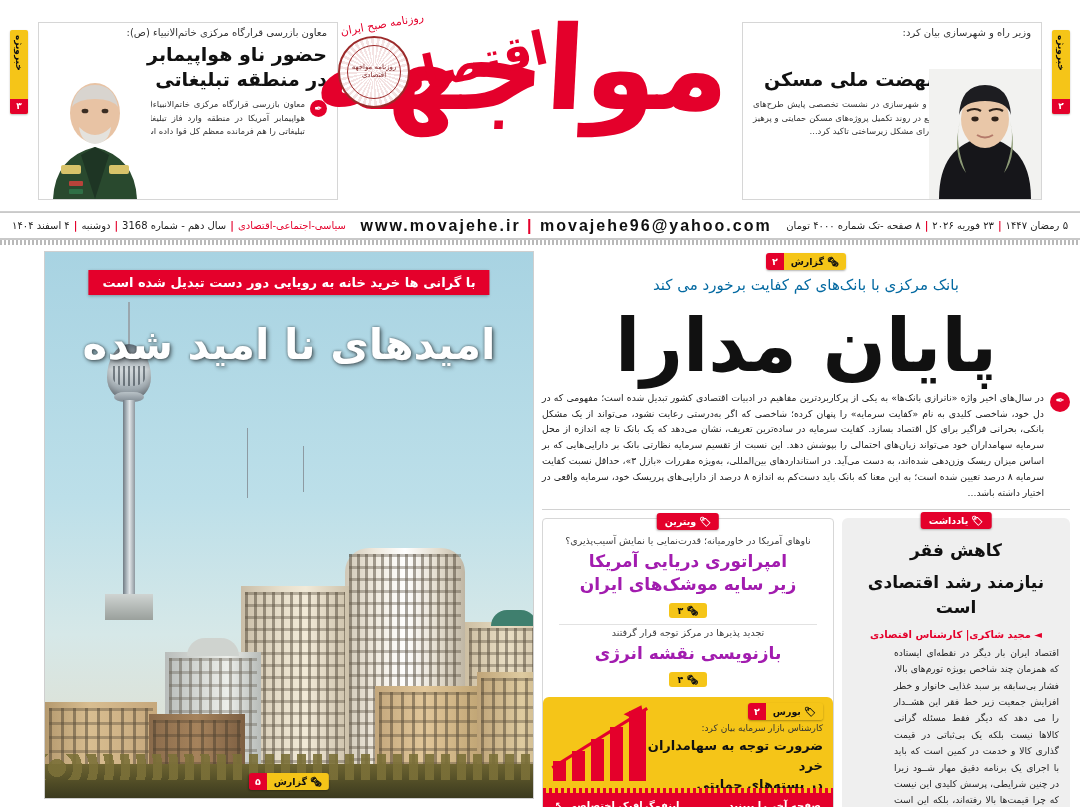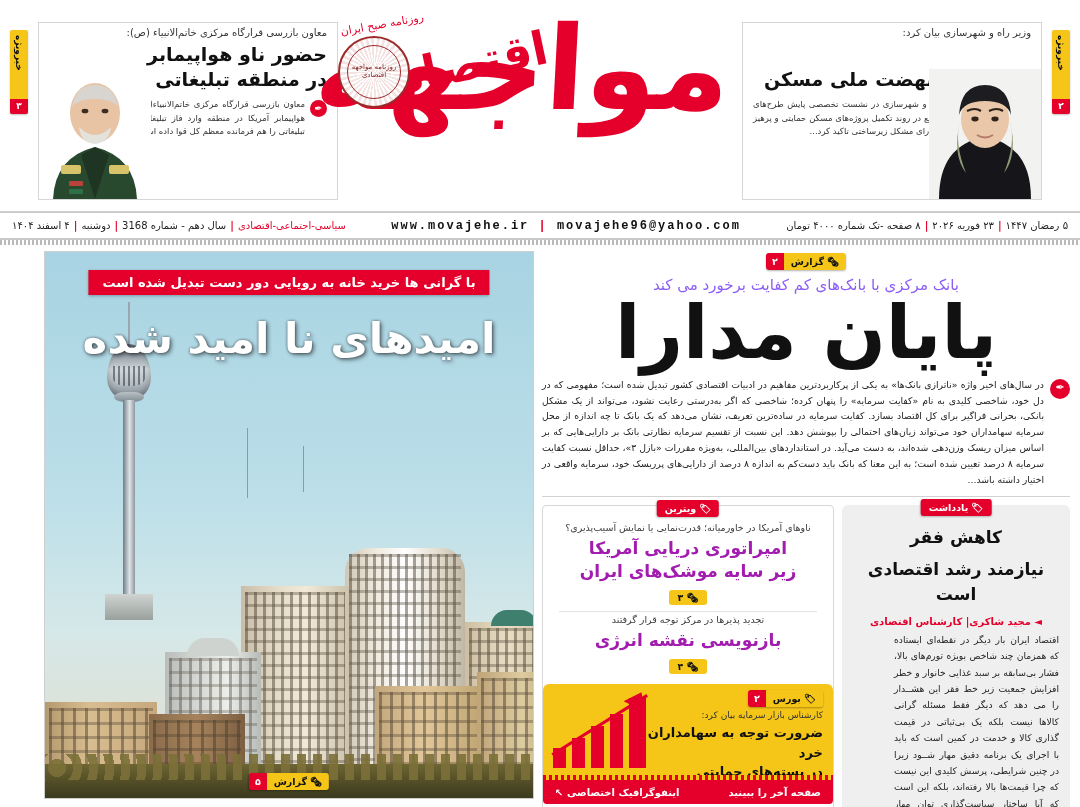--- a/index.html
+++ b/index.html
@@ -193,22 +193,22 @@
     padding: 0 12px;
     background: #fff;
   }
   .infobar .side {
     font-size: 10px; color: #222; white-space: nowrap;
     display: flex; align-items: center; gap: 4px;
   }
   .sep { color: #e4002b; font-weight: bold; }
   .red-word { color: #e4002b; }
   .infobar .center {
-    font-size: 12px; letter-spacing: 2px; color: #111;
-    font-family: Liberation Mono, monospace;
+    font-size: 16px; letter-spacing: 2px; color: #111;
+    font-family: Liberation Sans, sans-serif;
     direction: ltr; font-weight: bold;
   }
   .dashrule {
     width: 1080px; height: 5px;
     background: repeating-linear-gradient(90deg, #b9b9b9 0 2px, #fff 2px 4px);
   }
 
   
   .main {
     position: relative;
@@ -277,21 +277,21 @@
     background: #e4002b;
     color: #fff;
     font-size: 13px;
     font-weight: bold;
     padding: 5px 14px;
     white-space: nowrap;
     box-shadow: 0 1px 3px rgba(0,0,0,.3);
   }
   .photo-headline {
     position:absolute;
-    top: 62px; left: 0; right: 0;
+    top: 68px; left: 0; right: 0;
     text-align:center;
     font-size: 42px;
     font-weight: bold;
     color: #fff;
     text-shadow: 0 0 3px rgba(0,0,0,.55), 2px 2px 4px rgba(0,0,0,.45);
     letter-spacing: -1px;
   }
   .tag-badge {
     display:inline-flex;
     align-items:stretch;
@@ -317,22 +317,22 @@
   .lead {
     position:relative;
     border-bottom: 1px solid #d2d2d2;
     padding-bottom: 8px;
     margin-bottom: 8px;
   }
   .lead-badge-row { text-align:center; margin-bottom: 6px; }
   .lead-kicker {
     text-align:center;
     font-size: 15px;
-    color: #8b5cf6;
-    margin-bottom: 2px;
+    color: #0369a1;
+    margin-bottom: 15px;
     letter-spacing: -.2px;
   }
   .lead-title {
     text-align:center;
     font-size: 74px;
     line-height: .98;
     font-weight: bold;
     color: #111;
     letter-spacing: -3px;
     margin: 2px 0 8px;

